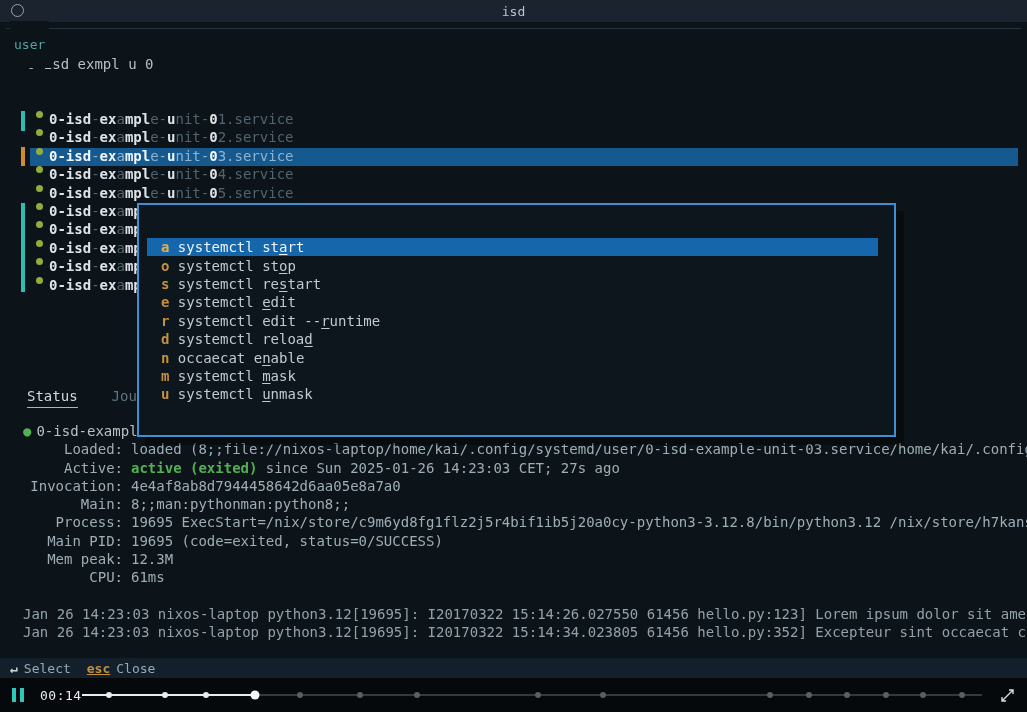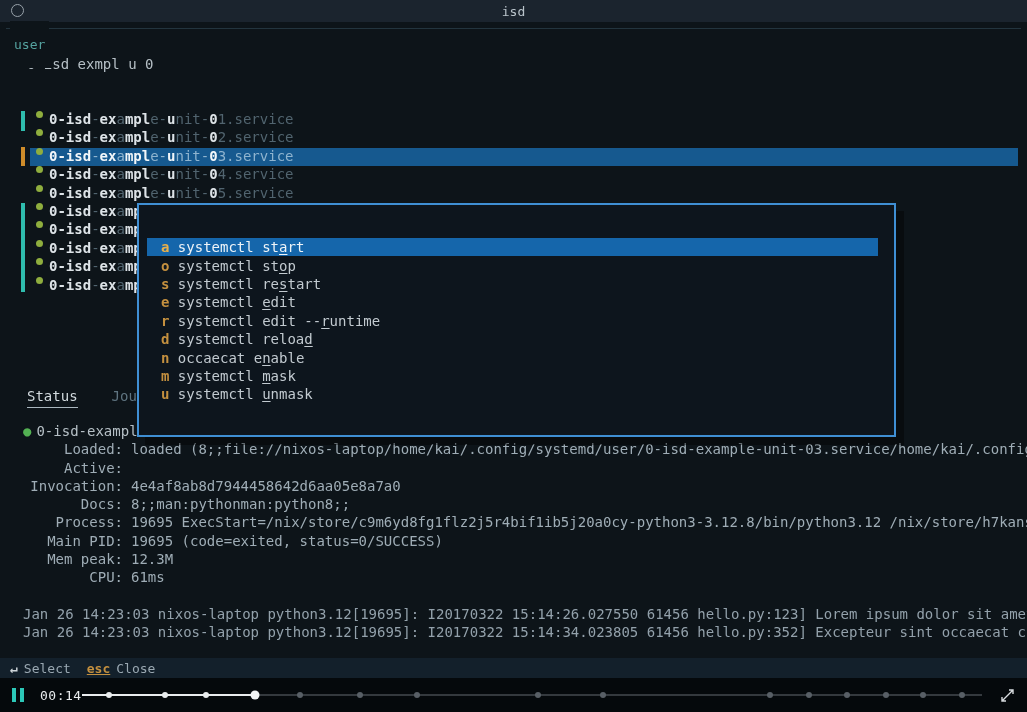--- a/index.html
+++ b/index.html
@@ -109,23 +109,23 @@
   </div>
 
 <div class="tabs" id="tabs">
     <div class="tab active">Status</div>
     <div class="tab inactive">Journal</div>
   </div>
 
 <div class="status" id="status-pane">
     <div class="sline"><span class="sbullet">●</span><span class="sname">0-isd-example-unit-03.service</span></div>
     <div class="sline"><span class="slabel">Loaded:</span><span class="sval">loaded (8;;file://nixos-laptop/home/kai/.config/systemd/user/0-isd-example-unit-03.service/home/kai/.config</span></div>
-    <div class="sline"><span class="slabel">Active:</span></div>
+    <div class="sline"><span class="slabel">Active:</span><span class="sval"><span class="green">active (exited)</span> since Sun 2025-01-26 14:23:03 CET; 27s ago</span></div>
     <div class="sline"><span class="slabel">Invocation:</span><span class="sval">4e4af8ab8d7944458642d6aa05e8a7a0</span></div>
-    <div class="sline"><span class="slabel">Docs:</span><span class="sval">8;;man:pythonman:python8;;</span></div>
+    <div class="sline"><span class="slabel">Main:</span><span class="sval">8;;man:pythonman:python8;;</span></div>
     <div class="sline"><span class="slabel">Process:</span><span class="sval">19695 ExecStart=/nix/store/c9m6yd8fg1flz2j5r4bif1ib5j20a0cy-python3-3.12.8/bin/python3.12 /nix/store/h7kans</span></div>
     <div class="sline"><span class="slabel">Main PID:</span><span class="sval">19695 (code=exited, status=0/SUCCESS)</span></div>
     <div class="sline"><span class="slabel">Mem peak:</span><span class="sval">12.3M</span></div>
     <div class="sline"><span class="slabel">CPU:</span><span class="sval">61ms</span></div>
     <div class="sline"></div>
     <div class="sline journal">Jan 26 14:23:03 nixos-laptop python3.12[19695]: I20170322 15:14:26.027550 61456 hello.py:123] Lorem ipsum dolor sit amet</div>
     <div class="sline journal">Jan 26 14:23:03 nixos-laptop python3.12[19695]: I20170322 15:14:34.023805 61456 hello.py:352] Excepteur sint occaecat cu</div>
   </div>
 
 <div class="modal">

